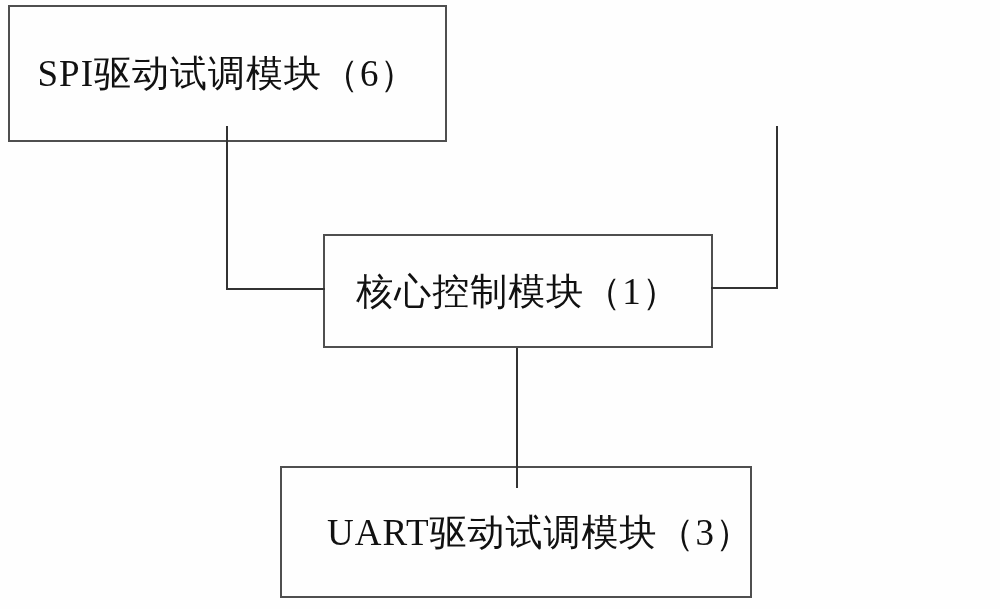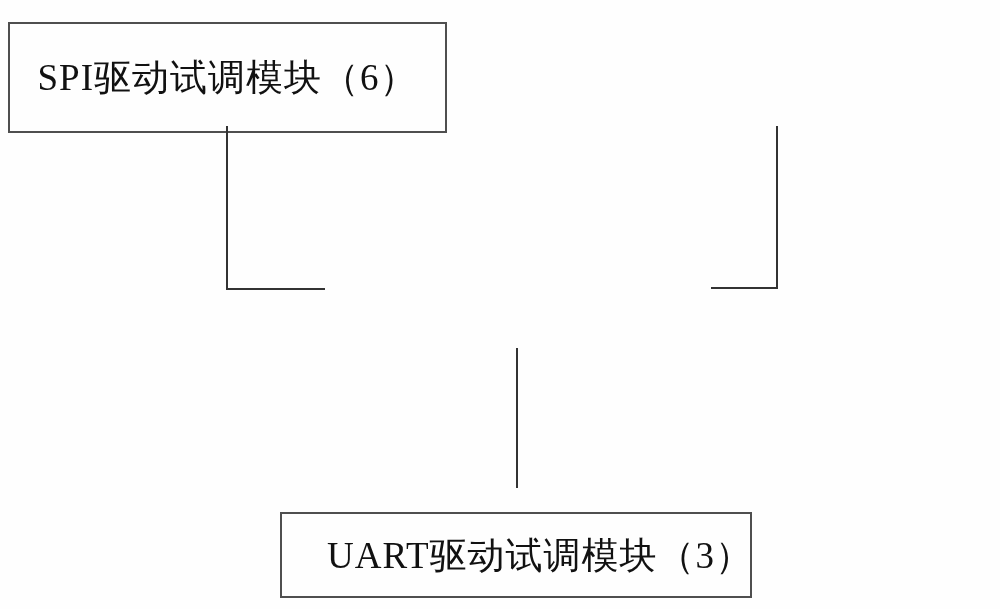--- a/index.html
+++ b/index.html
@@ -29,41 +29,44 @@
     color: #111111;
     letter-spacing: 1px;
     white-space: nowrap;
     line-height: 1;
   }
   .connector {
     position: absolute;
     background: #333333;
   }
   
-  .node-spi  { left: 8px;   top: 22px;  width: 439px; height: 111px; }
+  .node-spi  { left: 8px;   top: 5px;  width: 439px; height: 137px; }
   .node-i2c  { left: 563px; top: 12px;  width: 427px; height: 114px; }
   .node-core { left: 323px; top: 234px; width: 390px; height: 114px; }
-  .node-uart { left: 280px; top: 512px; width: 472px; height: 86px; padding-left: 48px; }
+  .node-uart { left: 280px; top: 466px; width: 472px; height: 132px; padding-left: 48px; }
   
   .conn-spi-v  { left: 226px; top: 126px; width: 2px;  height: 163px; }
   .conn-spi-h  { left: 226px; top: 288px; width: 99px;  height: 2px;  }
   .conn-i2c-v  { left: 776px; top: 126px; width: 2px;  height: 163px; }
   .conn-i2c-h  { left: 711px; top: 287px; width: 67px;  height: 2px;  }
   .conn-core-v { left: 516px; top: 348px; width: 2px;  height: 140px; }
 </style>
 </head>
 <body>
 
 <div class="canvas">
 
   <div class="node node-spi">
     <span class="label">SPI驱动试调模块（6）</span>
   </div>
 
 
+  <div class="node node-core">
+    <span class="label">核心控制模块（1）</span>
+  </div>
 
   <div class="node node-uart">
     <span class="label">UART驱动试调模块（3）</span>
   </div>
 
   <div class="connector conn-spi-v"></div>
   <div class="connector conn-spi-h"></div>
   <div class="connector conn-i2c-v"></div>
   <div class="connector conn-i2c-h"></div>
   <div class="connector conn-core-v"></div>

